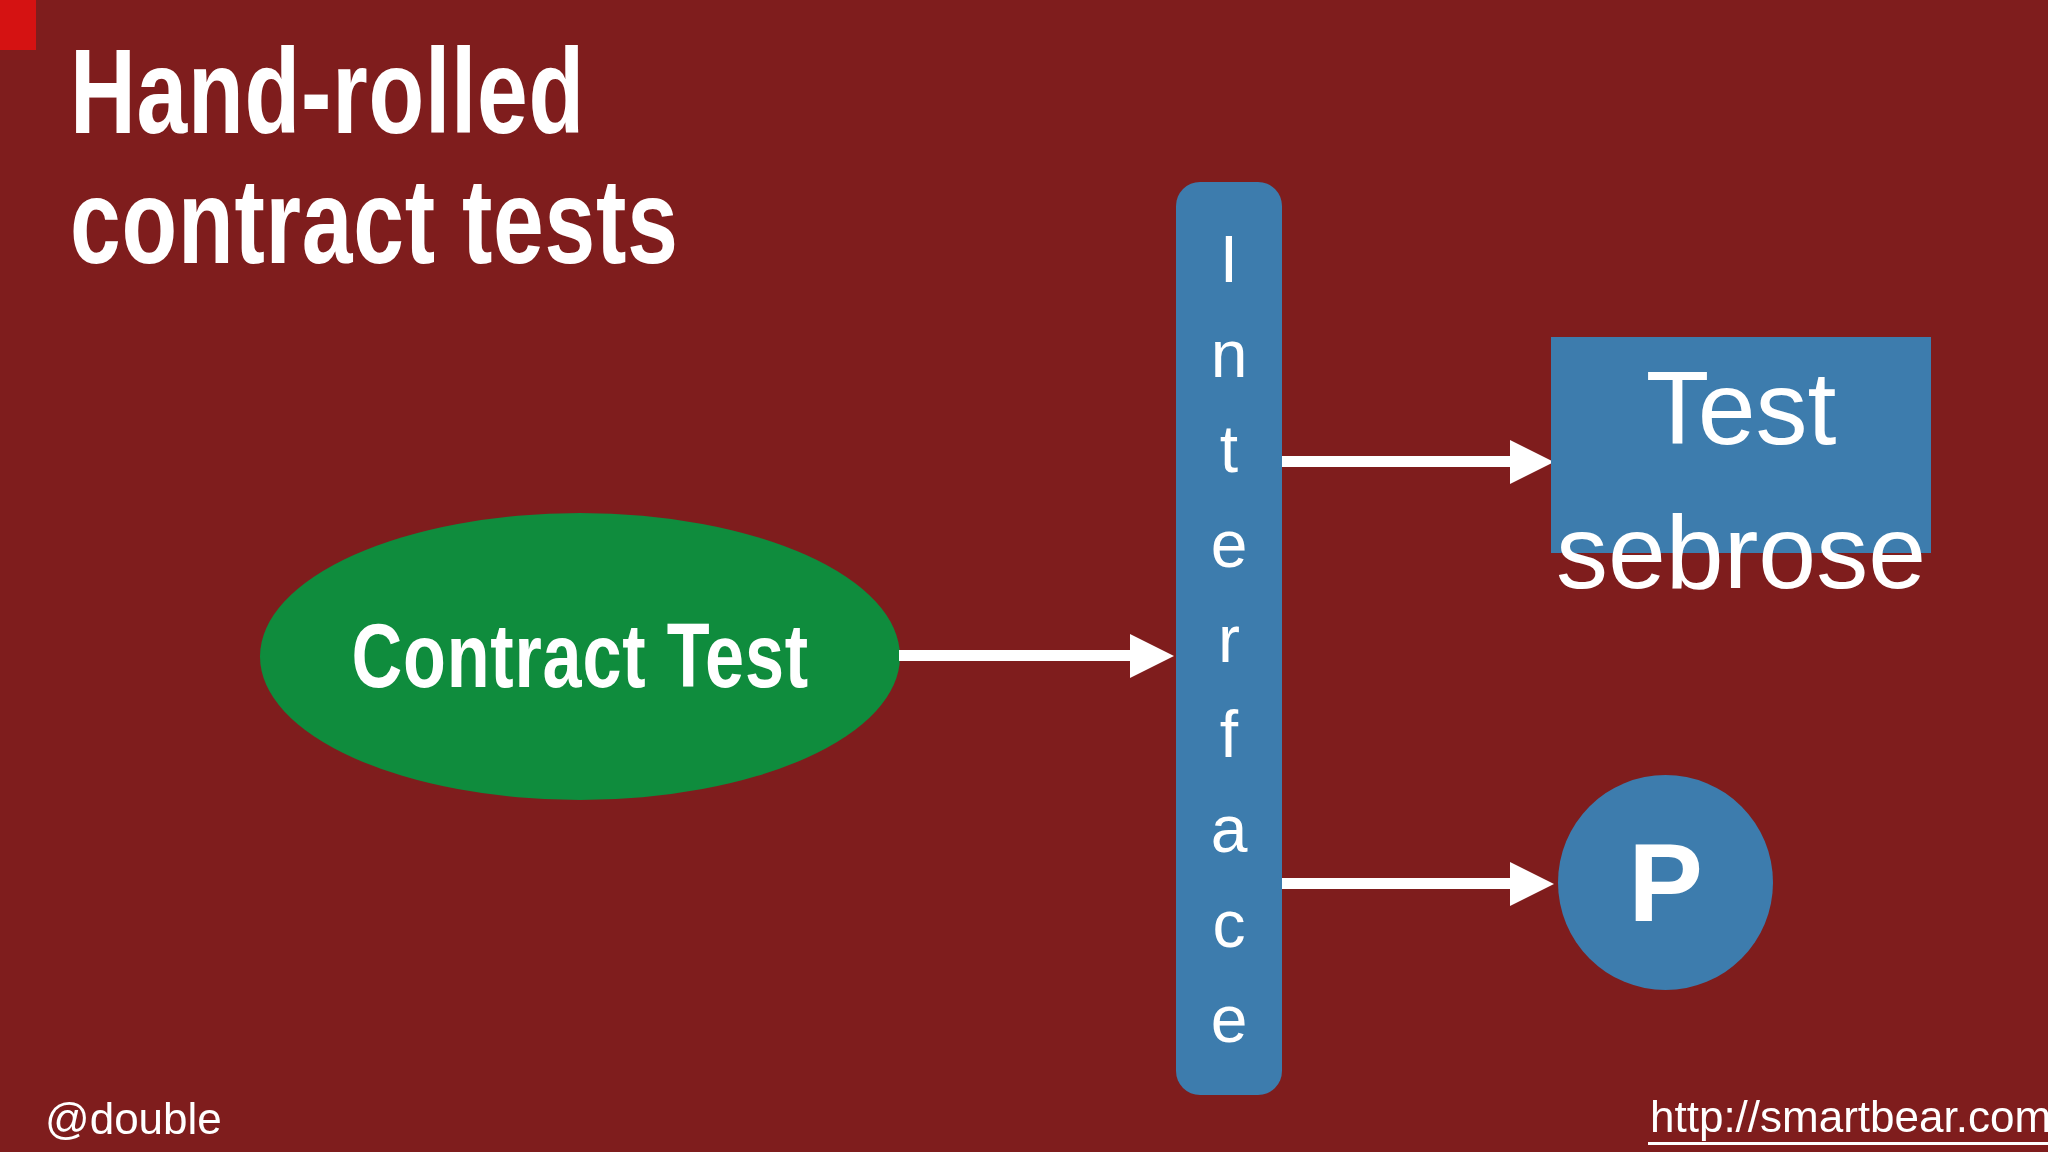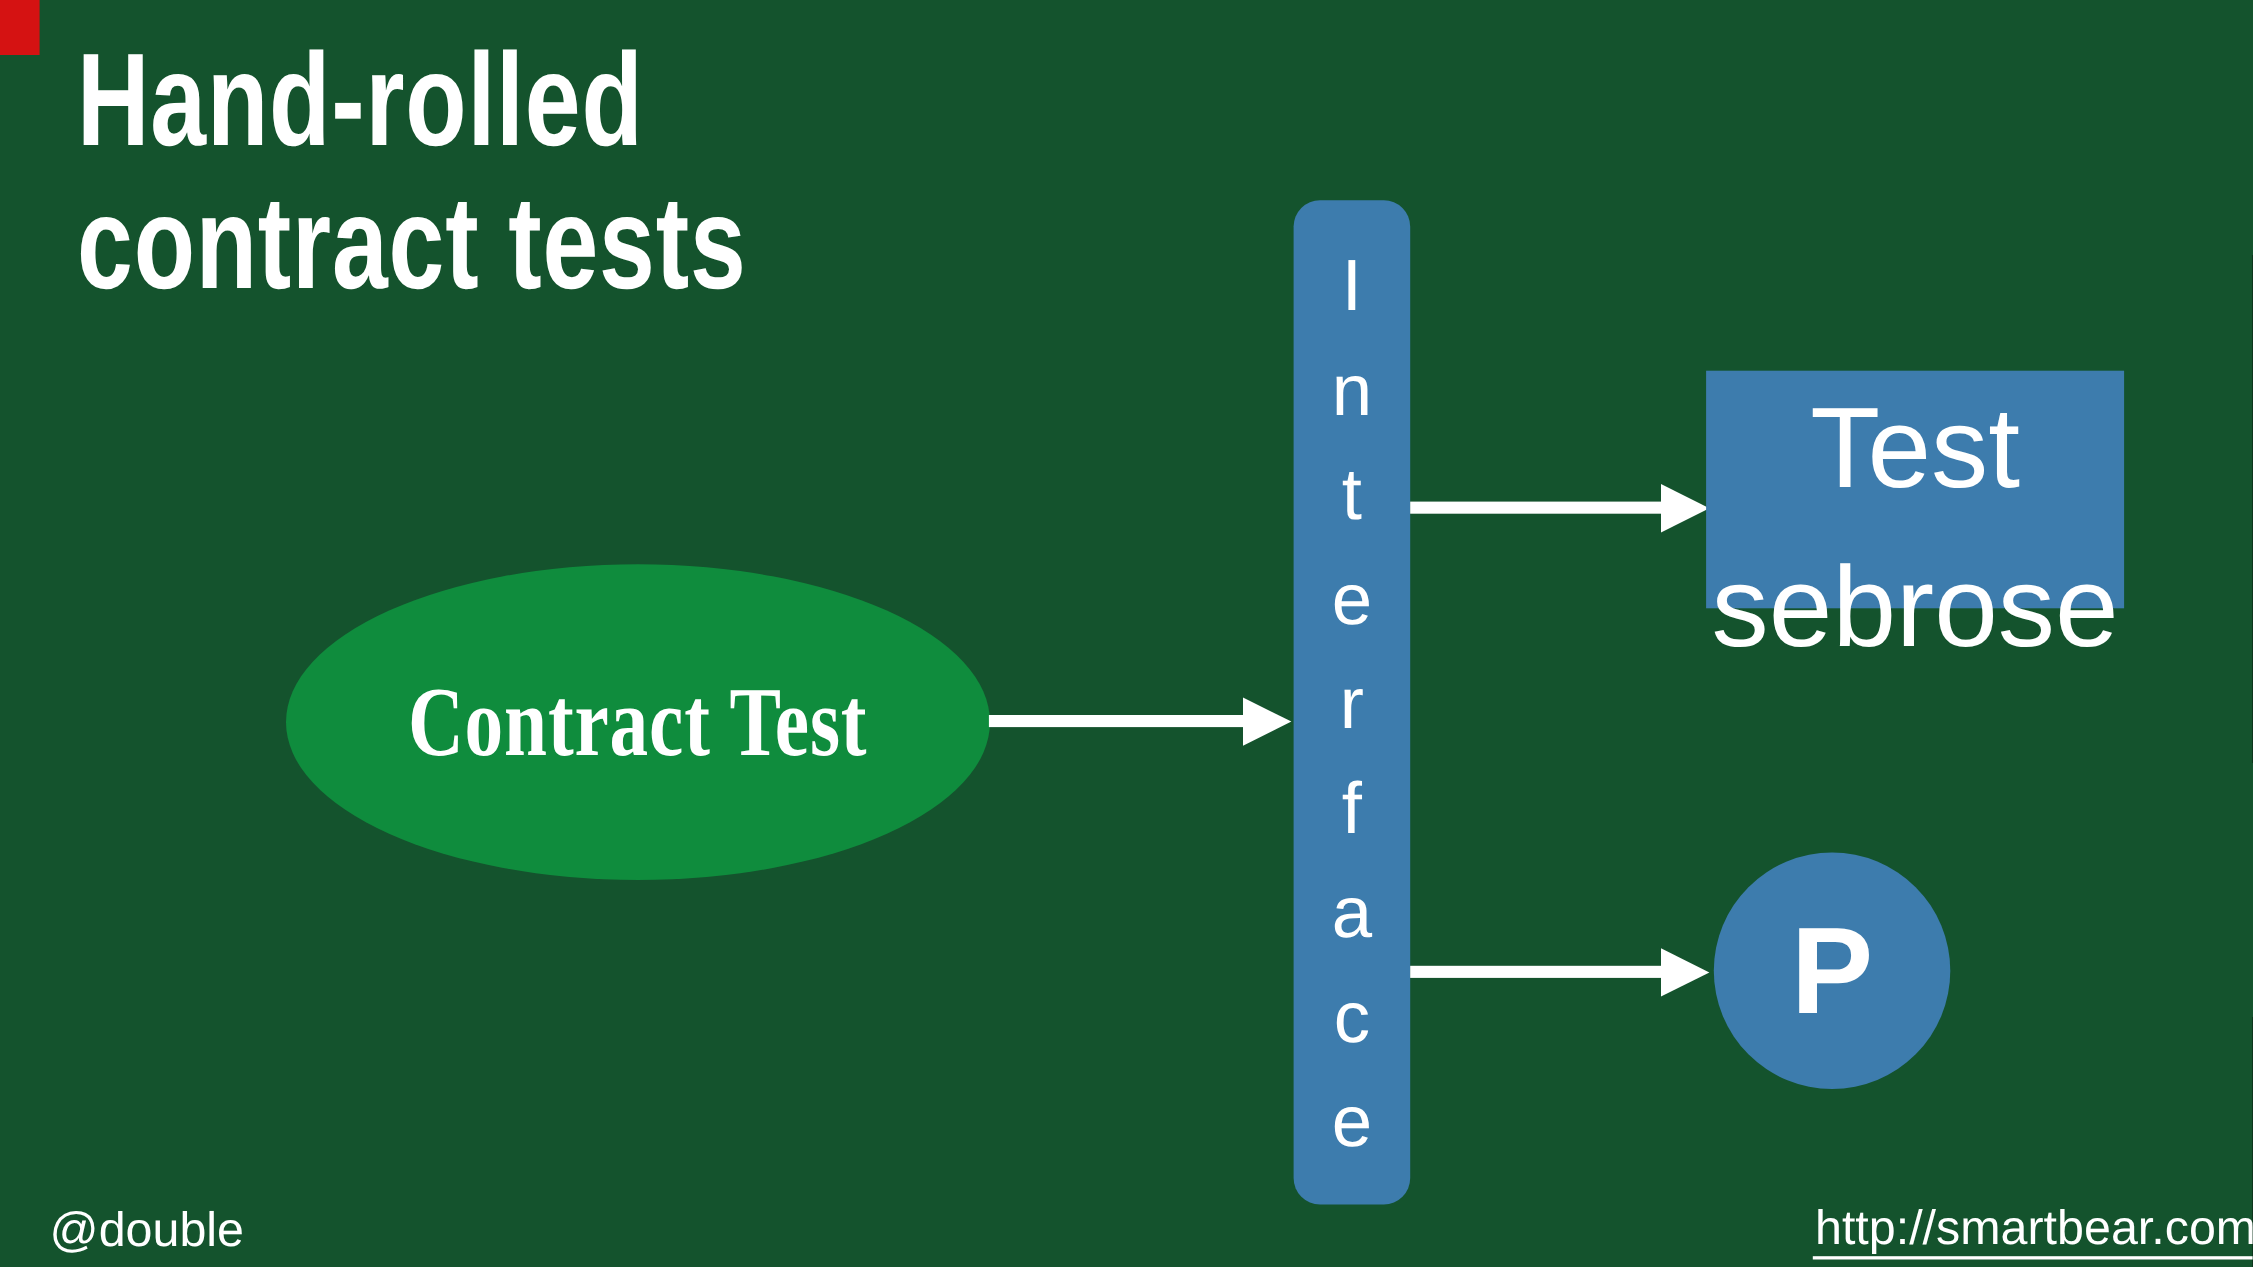--- a/index.html
+++ b/index.html
@@ -1,32 +1,32 @@
 <!DOCTYPE html>
 <html><head>
 <meta charset="utf-8">
 <style>
   html,body{margin:0;padding:0;background:#000;}
   #stage{
-    position:relative;width:2048px;height:1152px;background:#14532d;
+    position:relative;width:2048px;height:1152px;background:#7f1d1d;
     overflow:hidden;font-family:"Liberation Sans",sans-serif;color:#ffffff;
   }
   
   .corner-mark{position:absolute;left:0;top:0;width:36px;height:50px;background:#d51212;}
   
   .title-line{
     position:absolute;left:70px;font-size:120px;font-weight:bold;line-height:1;
     white-space:nowrap;transform:scaleX(0.76);transform-origin:left top;letter-spacing:1px;
   }
   .title-line.l1{top:31px;}
   .title-line.l2{top:161px;}
   
   .node-ellipse{
     position:absolute;left:260px;top:513px;width:640px;height:287px;border-radius:50%;
-    background:#0f8c3d;display:flex;align-items:center;justify-content:center;font-family:Liberation Serif, serif;
+    background:#0f8c3d;display:flex;align-items:center;justify-content:center;
   }
   .node-ellipse .label{
     font-size:90px;font-weight:bold;white-space:nowrap;
     transform:scaleX(0.78);transform-origin:center;letter-spacing:1px;
   }
   
   .interface-bar{
     position:absolute;left:1176px;top:182px;width:106px;height:913px;border-radius:24px;
     background:#3d7cad;display:flex;flex-direction:column;align-items:center;
     justify-content:center;gap:29px;

